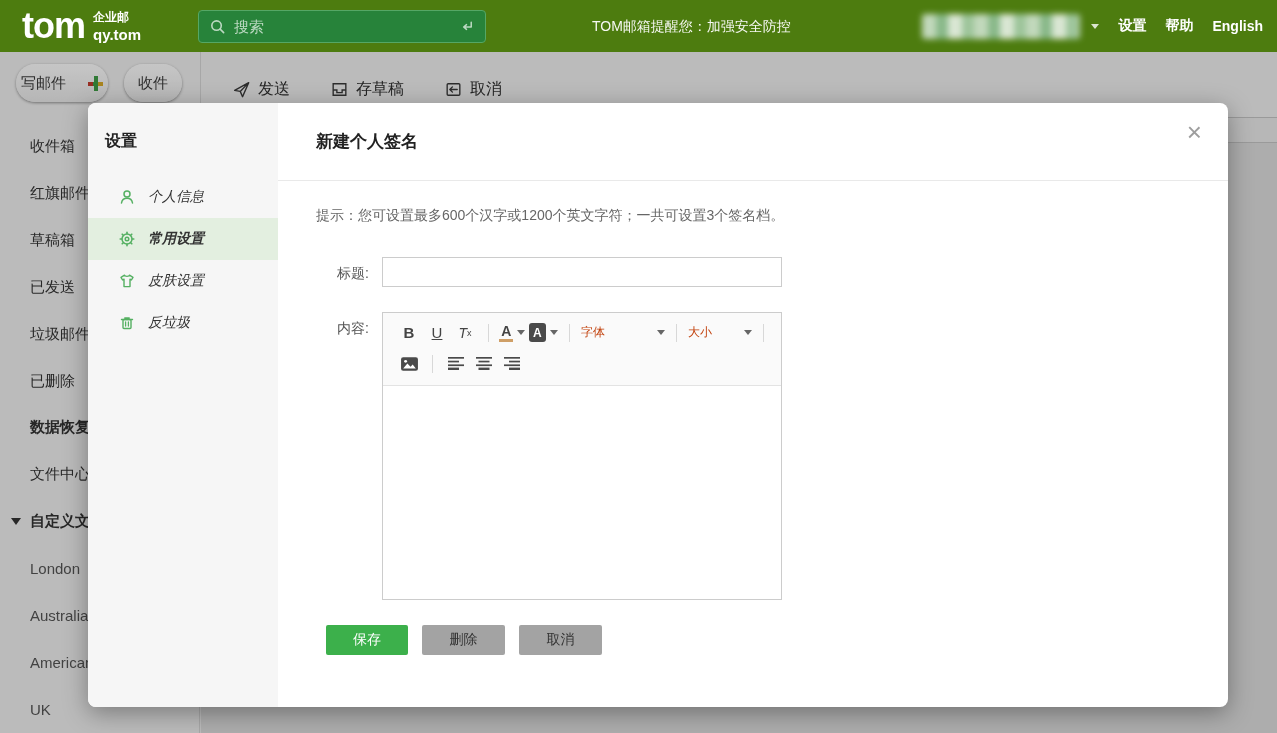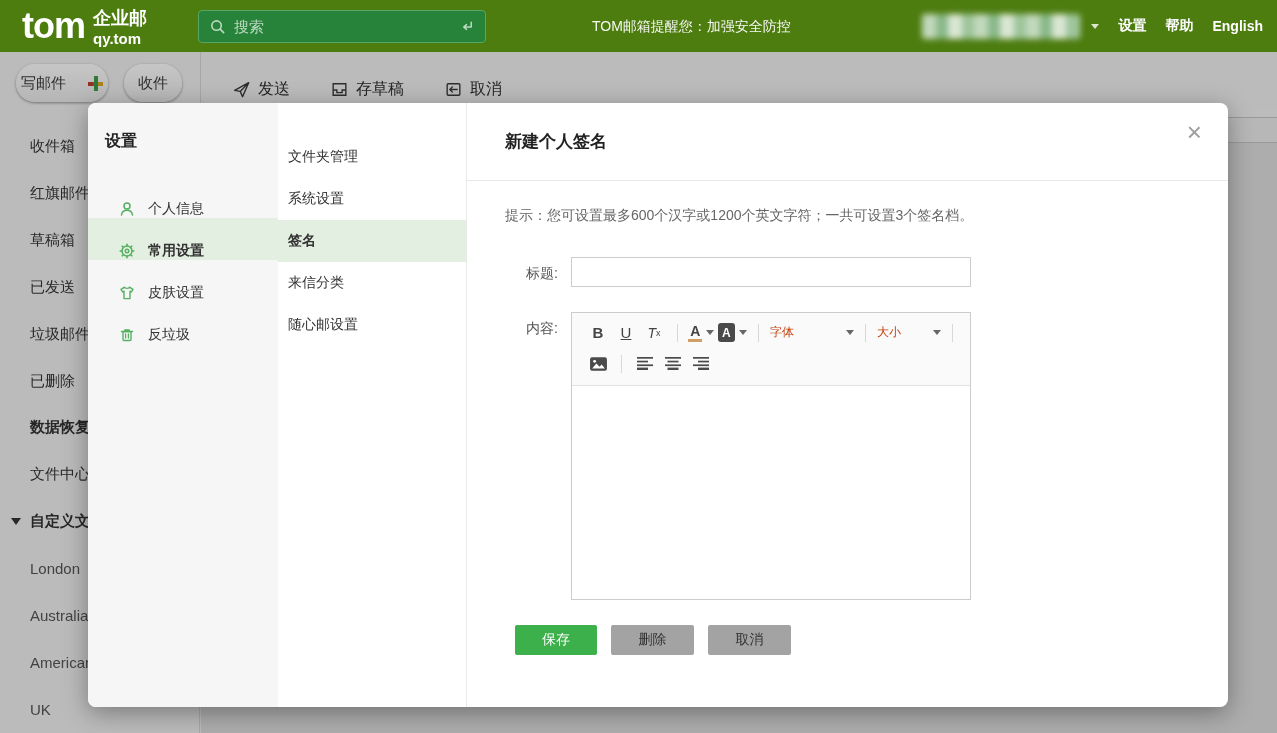--- a/index.html
+++ b/index.html
@@ -8,21 +8,21 @@
   .page { position:relative; width:1277px; height:733px; background:#f0f0f0; }
 
   
   .header { position:absolute; top:0; left:0; width:100%; height:52px;
     background:#4d7c0f; z-index:30; }
   .logo { position:absolute; left:22px; top:4px; display:flex; align-items:center;
     color:#fff; cursor:pointer; }
   .logo-main { font-size:36px; font-weight:bold; letter-spacing:-1px; line-height:44px; }
   .logo-sub { margin-left:8px; display:flex; flex-direction:column; justify-content:center;
     font-weight:bold; }
-  .logo-sub span:first-child { font-size:18px; }
+  .logo-sub span:first-child { font-size:12px; }
   .logo-sub span:last-child { font-size:15px; }
   .search { position:absolute; left:198px; top:10px; width:288px; height:33px;
     background:#27833a; border:1px solid #55a765; border-radius:4px;
     display:flex; align-items:center; padding:0 10px; }
   .search svg { flex:0 0 auto; }
   .search input { flex:1; background:transparent; border:none; outline:none;
     color:#cfe6d3; font-size:15px; margin-left:8px; }
   .search input::placeholder { color:#bcd9c2; }
   .notice { position:absolute; left:592px; top:0; line-height:52px;
     color:rgba(255,255,255,.95); font-size:14px; }
@@ -70,22 +70,22 @@
   .mailbg .band2 { height:25px; background:#ebebeb; border-bottom:1px solid #c6c6c6; }
 
   
   .overlay { position:absolute; top:52px; left:0; width:100%; height:681px;
     background:rgba(0,0,0,.22); z-index:40; }
   .modal { position:absolute; left:88px; top:103px; width:1140px; height:604px;
     background:#fff; border-radius:8px; box-shadow:0 6px 24px rgba(0,0,0,.35);
     z-index:50; display:flex; }
   .m-left { width:190px; background:#f6f6f6; border-radius:8px 0 0 8px; flex:0 0 auto; }
   .m-left h2 { margin:28px 0 24px 17px; font-size:16px; color:#222; }
-  .m-nav-item { height:42px; display:flex; align-items:flex-end; gap:12px;
-    padding-left:30px; font-size:14px; color:#333; cursor:pointer; }
+  .m-nav-item { height:42px; display:flex; align-items:center; gap:12px;
+    padding-left:30px; font-size:14px; color:#333; cursor:pointer;font-style:italic; }
   .m-nav-item.sel { background:#e3efe0; font-weight:bold; }
   .m-nav-item .nicon { width:18px; height:18px; display:flex; }
   .m-mid { width:189px; border-right:1px solid #e9e9e9; padding-top:33px; flex:0 0 auto; }
   .m-sub-item { height:42px; display:flex; align-items:center; padding-left:10px;
     font-size:14px; color:#333; cursor:pointer; }
   .m-sub-item.sel { background:#e3efe0; font-weight:bold; }
   .m-content { flex:1; position:relative; }
   .panel-header { height:78px; border-bottom:1px solid #e9e9e9; display:flex; align-items:center; }
   .panel-header h1 { margin-left:38px; font-size:17px; color:#222; }
   .close-x { position:absolute; top:16px; right:26px; font-size:26px; color:#9e9e9e;
@@ -289,37 +289,20 @@
               <path d="M3.5 5.5 H14.5 M7 5.5 V4 h4 v1.5" fill="none" stroke="#55b062" stroke-width="1.4" stroke-linecap="round"></path>
               <rect x="5" y="5.5" width="8" height="9" rx="1" fill="none" stroke="#55b062" stroke-width="1.4"></rect>
               <line x1="7.6" y1="8" x2="7.6" y2="12" stroke="#55b062" stroke-width="1.3" stroke-linecap="round"></line>
               <line x1="10.4" y1="8" x2="10.4" y2="12" stroke="#55b062" stroke-width="1.3" stroke-linecap="round"></line>
             </svg>
         </span>
         <span class="nlabel">反垃圾</span>
       </div>
     </div>
 
-    <div class="m-mid">
-      <div class="m-sub-item">
-          <span>文件夹管理</span>
-        </div>
-      <div class="m-sub-item">
-          <span>系统设置</span>
-        </div>
-      <div class="m-sub-item sel">
-          <span>签名</span>
-        </div>
-      <div class="m-sub-item">
-          <span>来信分类</span>
-        </div>
-      <div class="m-sub-item">
-          <span>随心邮设置</span>
-        </div>
-    </div>
 
     <div class="m-content">
       <div class="panel-header">
         <h1>新建个人签名</h1>
       </div>
       <div class="close-x">×</div>
 
       <div class="hint">提示：您可设置最多600个汉字或1200个英文字符；一共可设置3个签名档。</div>
 
       <div class="form">

